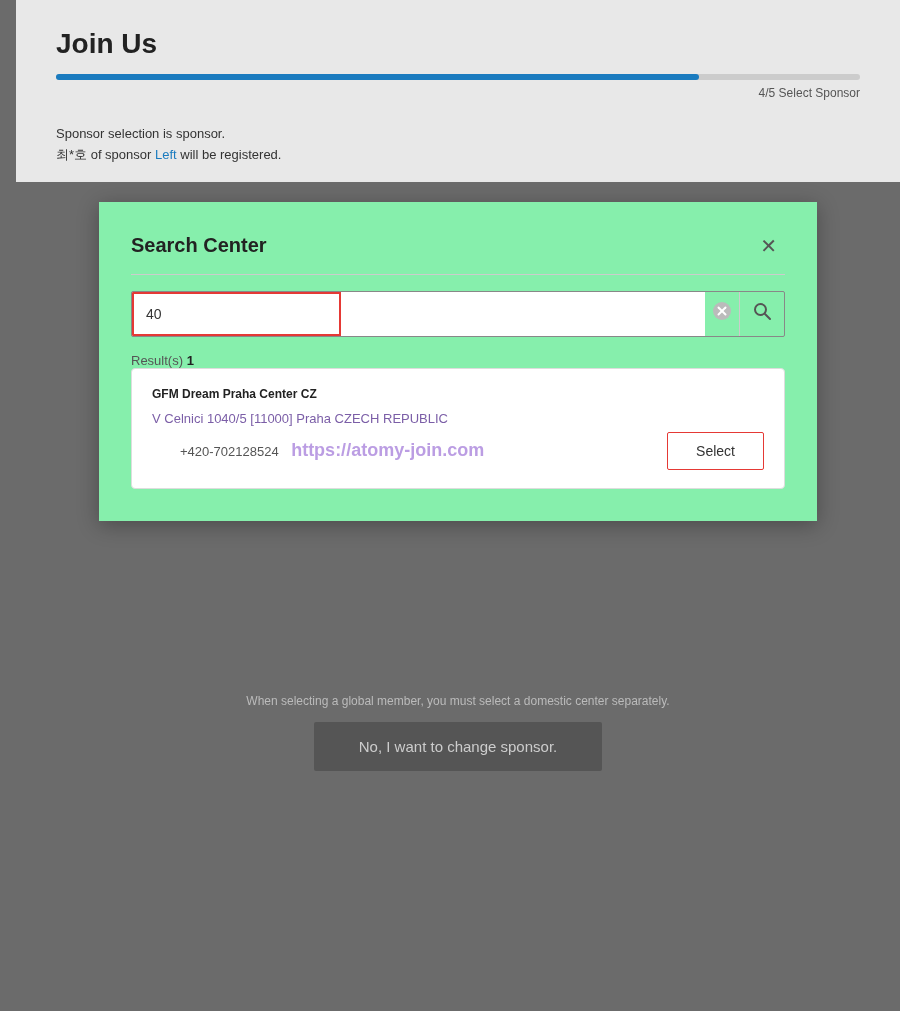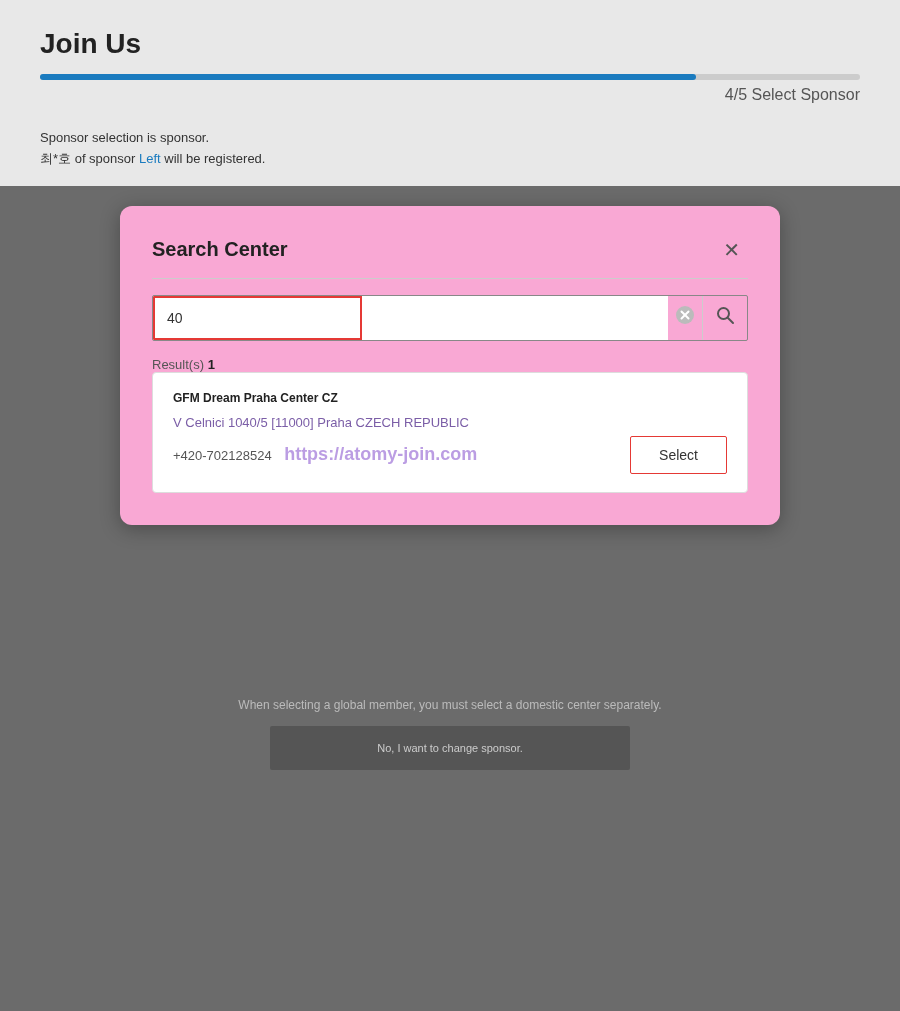--- a/index.html
+++ b/index.html
@@ -11,21 +11,21 @@
       display: flex;
       align-items: flex-start;
       justify-content: center;
       padding: 0;
     }
     .outer-wrapper {
       width: 900px;
       min-height: 1011px;
       background: #6b6b6b;
       position: relative;
-      padding: 30px 40px 0 40px;
+      padding: 30px 40px 0 56px;
     }
     .page-title {
       font-size: 28px;
       font-weight: bold;
       color: #222;
       margin-bottom: 14px;
       background: #f0f0f0;
       padding: 20px 20px 0 20px;
       margin: -30px -40px 0 -40px;
       padding: 28px 40px 0 40px;
@@ -50,21 +50,21 @@
       margin-bottom: 6px;
     }
     .progress-bar-fill {
       height: 6px;
       background: #1a7bbf;
       border-radius: 3px;
       width: 80%;
     }
     .progress-label {
       text-align: right;
-      font-size: 16px;
+      font-size: 12px;
       color: #555;
     }
     .sponsor-info {
       background: #e8e8e8;
       padding: 12px 40px 16px 40px;
       margin: 0 -40px 0 -40px;
     }
     .sponsor-info p {
       font-size: 13px;
       color: #333;
@@ -82,23 +82,23 @@
       min-height: 650px;
       position: relative;
     }
 
     
     .modal {
       position: absolute;
       top: 20px;
       left: 50%;
       transform: translateX(-50%);
-      width: 660px;
-      background: #f9a8d4;
-      border-radius: 12px;
+      width: 718px;
+      background: #86efac;
+      border-radius: 0;
       padding: 28px 32px 32px 32px;
       z-index: 2;
       box-shadow: 0 4px 20px rgba(0,0,0,0.3);
     }
     .modal-header {
       display: flex;
       align-items: center;
       justify-content: space-between;
       margin-bottom: 12px;
     }
@@ -230,27 +230,27 @@
       text-align: center;
     }
     .below-modal-text {
       font-size: 12px;
       color: #bbb;
       margin-bottom: 12px;
       line-height: 1.5;
     }
     .change-sponsor-btn {
       display: block;
-      width: 360px;
+      width: 288px;
       margin: 0 auto 0 auto;
       background: #555;
       border: none;
       color: #ccc;
       padding: 16px;
-      font-size: 11px;
+      font-size: 15px;
       cursor: pointer;
       border-radius: 2px;
     }
 
     
     .footer-buttons {
       position: absolute;
       bottom: 0;
       left: 0;
       right: 0;
@@ -327,21 +327,21 @@
       </div>
 
       <div class="results-label">
         <span>Result(s)</span> <strong>1</strong>
       </div>
 
       <div class="result-card">
         <div class="result-card-name">GFM Dream Praha Center CZ</div>
         <div class="result-card-address">V Celnici 1040/5 [11000] Praha CZECH REPUBLIC</div>
         <div class="result-card-bottom">
-          <div style="position:relative; flex:1;">
+          <div style="position:relative; flex:1;margin-left:28px;">
             <span class="result-card-phone">+420-702128524</span>
             <span class="watermark" style="position:static; transform:none; font-size:18px; font-weight:bold; color:rgba(120,60,200,0.5); margin-left:8px; pointer-events:none;">https://atomy-join.com</span>
           </div>
           <button class="select-btn">Select</button>
         </div>
       </div>
     </div>
 
     <div class="below-modal">
       <div class="below-modal-text">When selecting a global member, you must select a domestic center separately.</div>

